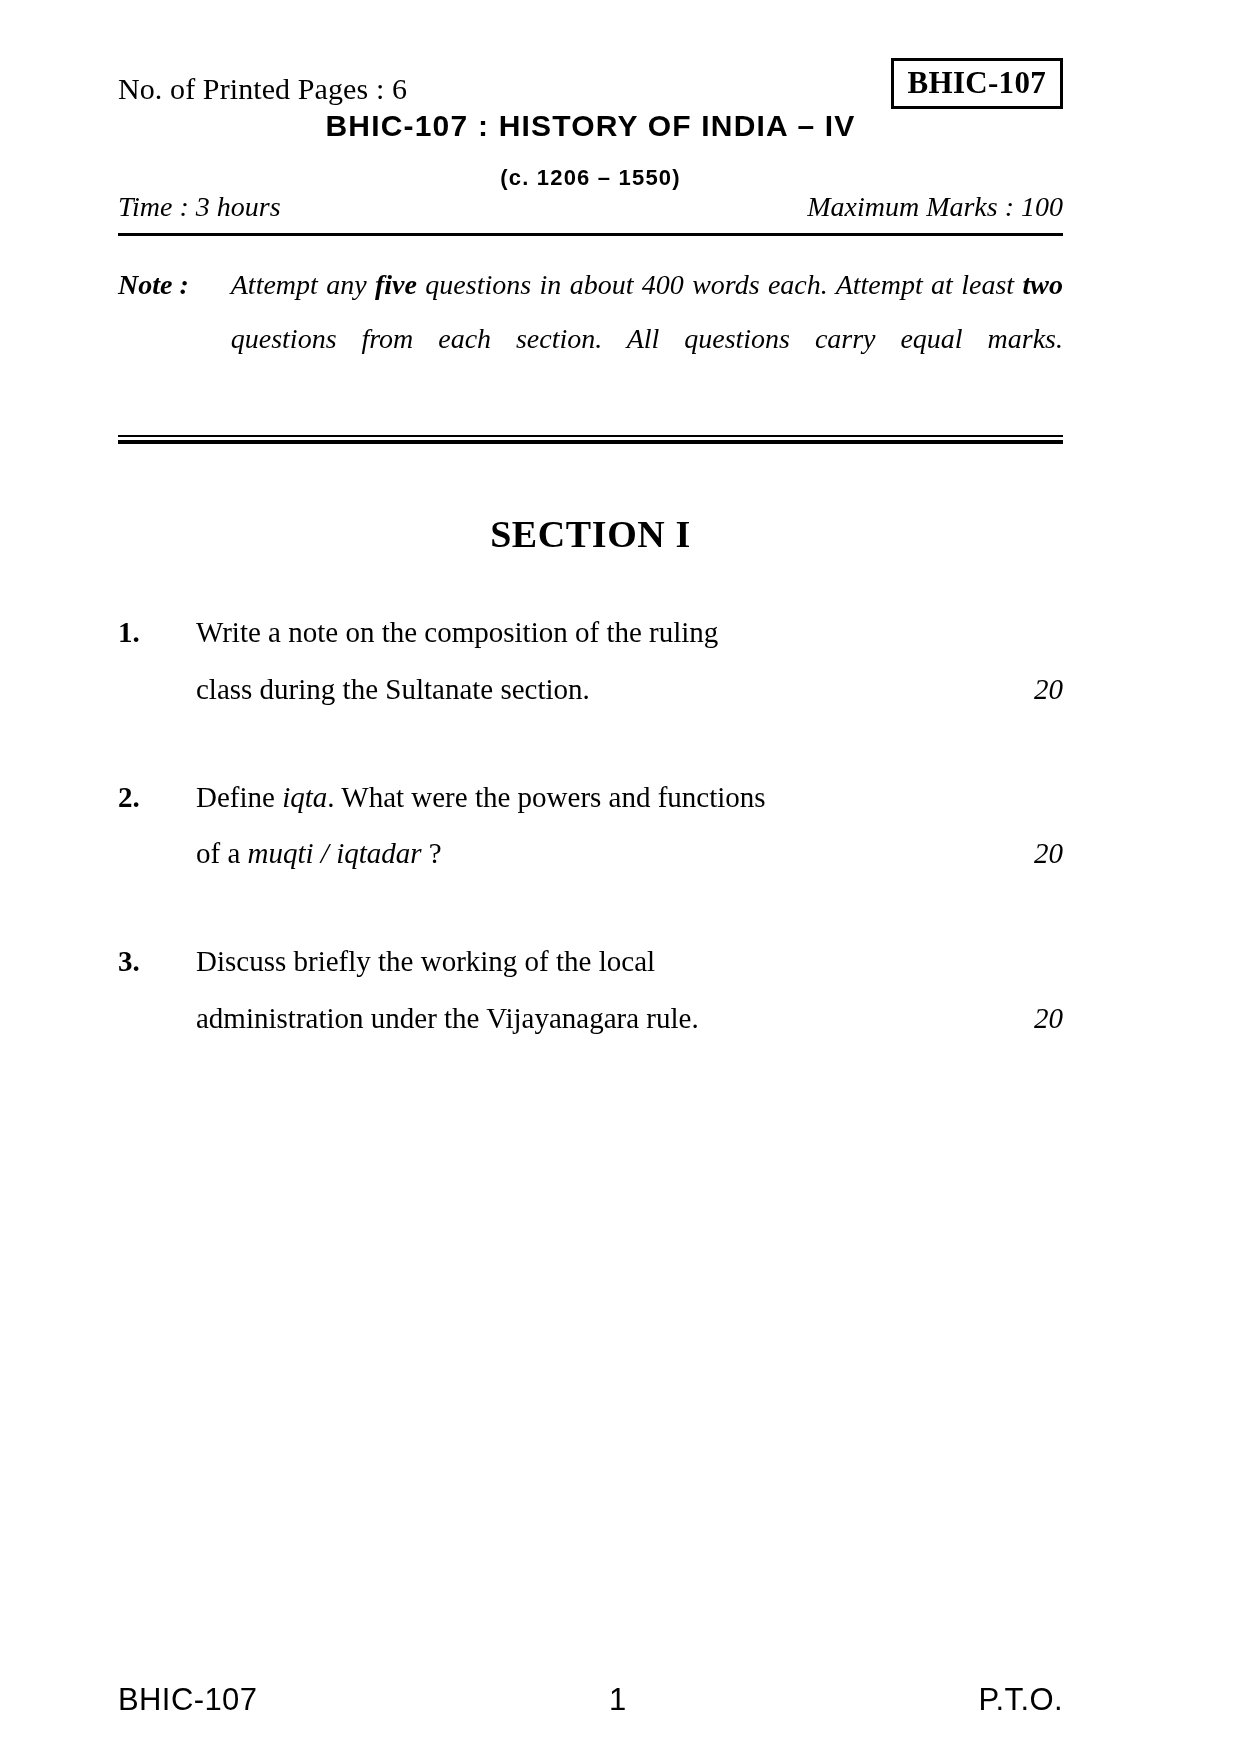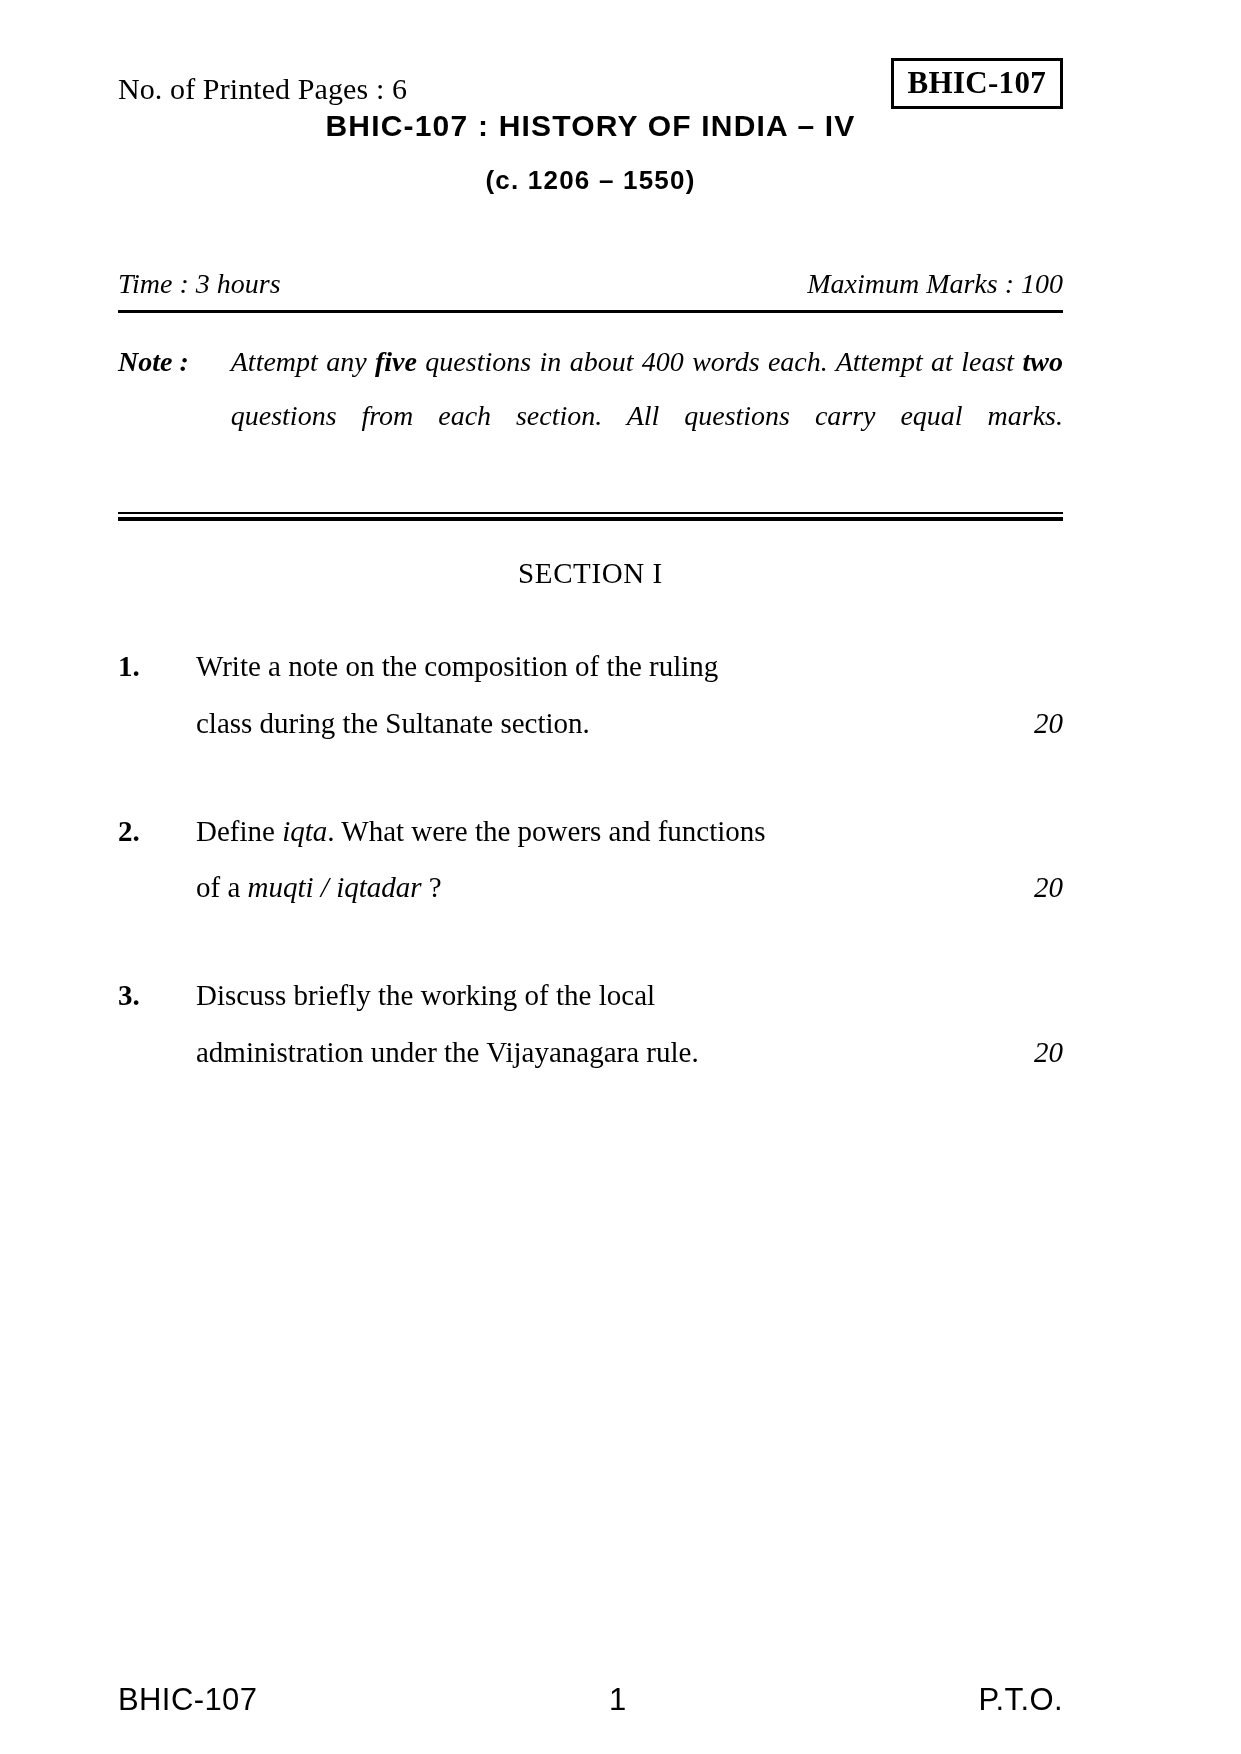--- a/index.html
+++ b/index.html
@@ -74,33 +74,32 @@
   .subject-block {
     text-align: center;
     font-family: "Liberation Sans", "DejaVu Sans", sans-serif;
     font-weight: bold;
   }
   .subject-line {
     font-size: 30px;
     letter-spacing: 1.2px;
   }
   .subject-sub {
-    font-size: 26px;
+    font-size: 22px;
     letter-spacing: 1.2px;
     margin-top: 22px;
   }
 
   
   .time-marks {
     display: flex;
     justify-content: space-between;
     align-items: baseline;
     font-style: italic;
     font-size: 28px;
-    margin-top: 72px;
     gap: 33px;
   }
   .rule-single {
     border-top: 3px solid #000;
     margin-top: 10px;
   }
 
   
   .note {
     display: flex;
@@ -130,24 +129,24 @@
   .rule-double {
     margin-top: 16px;
     border-top: 2px solid #000;
     border-bottom: 4px solid #000;
     height: 3px;
   }
 
   
   .section-heading {
     text-align: center;
-    font-weight: normal;
-    font-size: 29px;
+    font-weight: bold;
+    font-size: 38px;
     letter-spacing: 0.6px;
-    margin-top: 36px;
+    margin-top: 68px;
   }
 
   
   .questions { margin-top: 48px; }
   .q-item {
     display: flex;
     margin-bottom: 52px;
     font-size: 29px;
     line-height: 1.94;
   }

